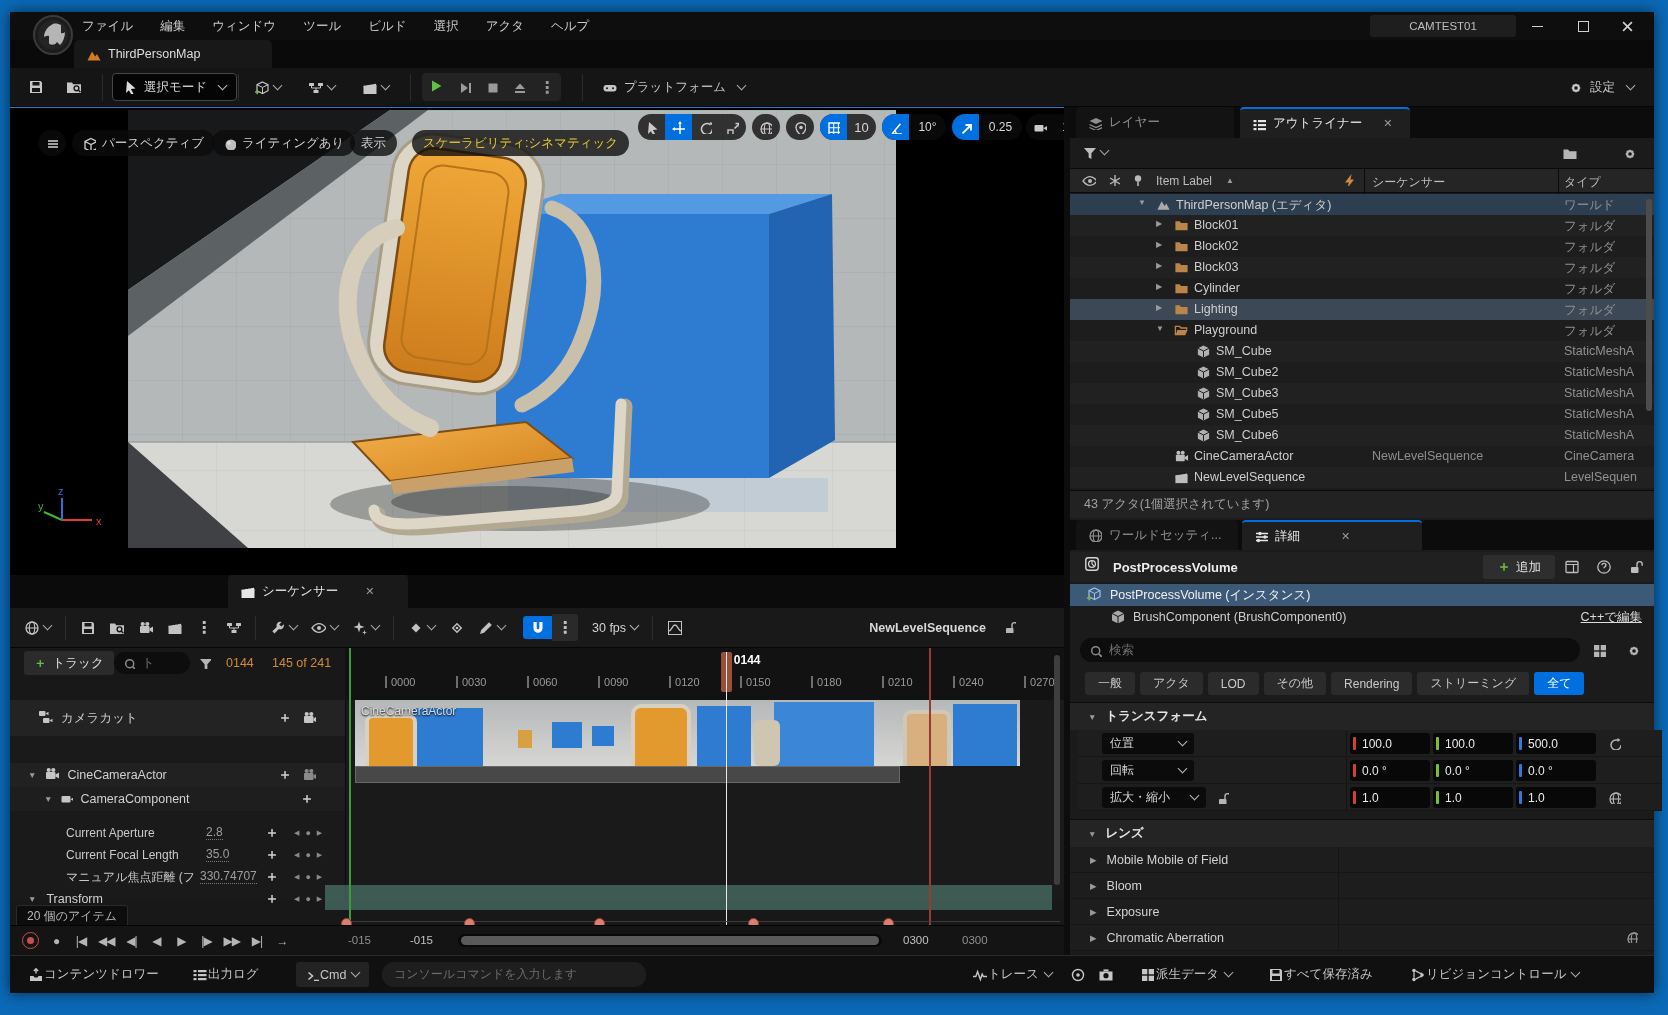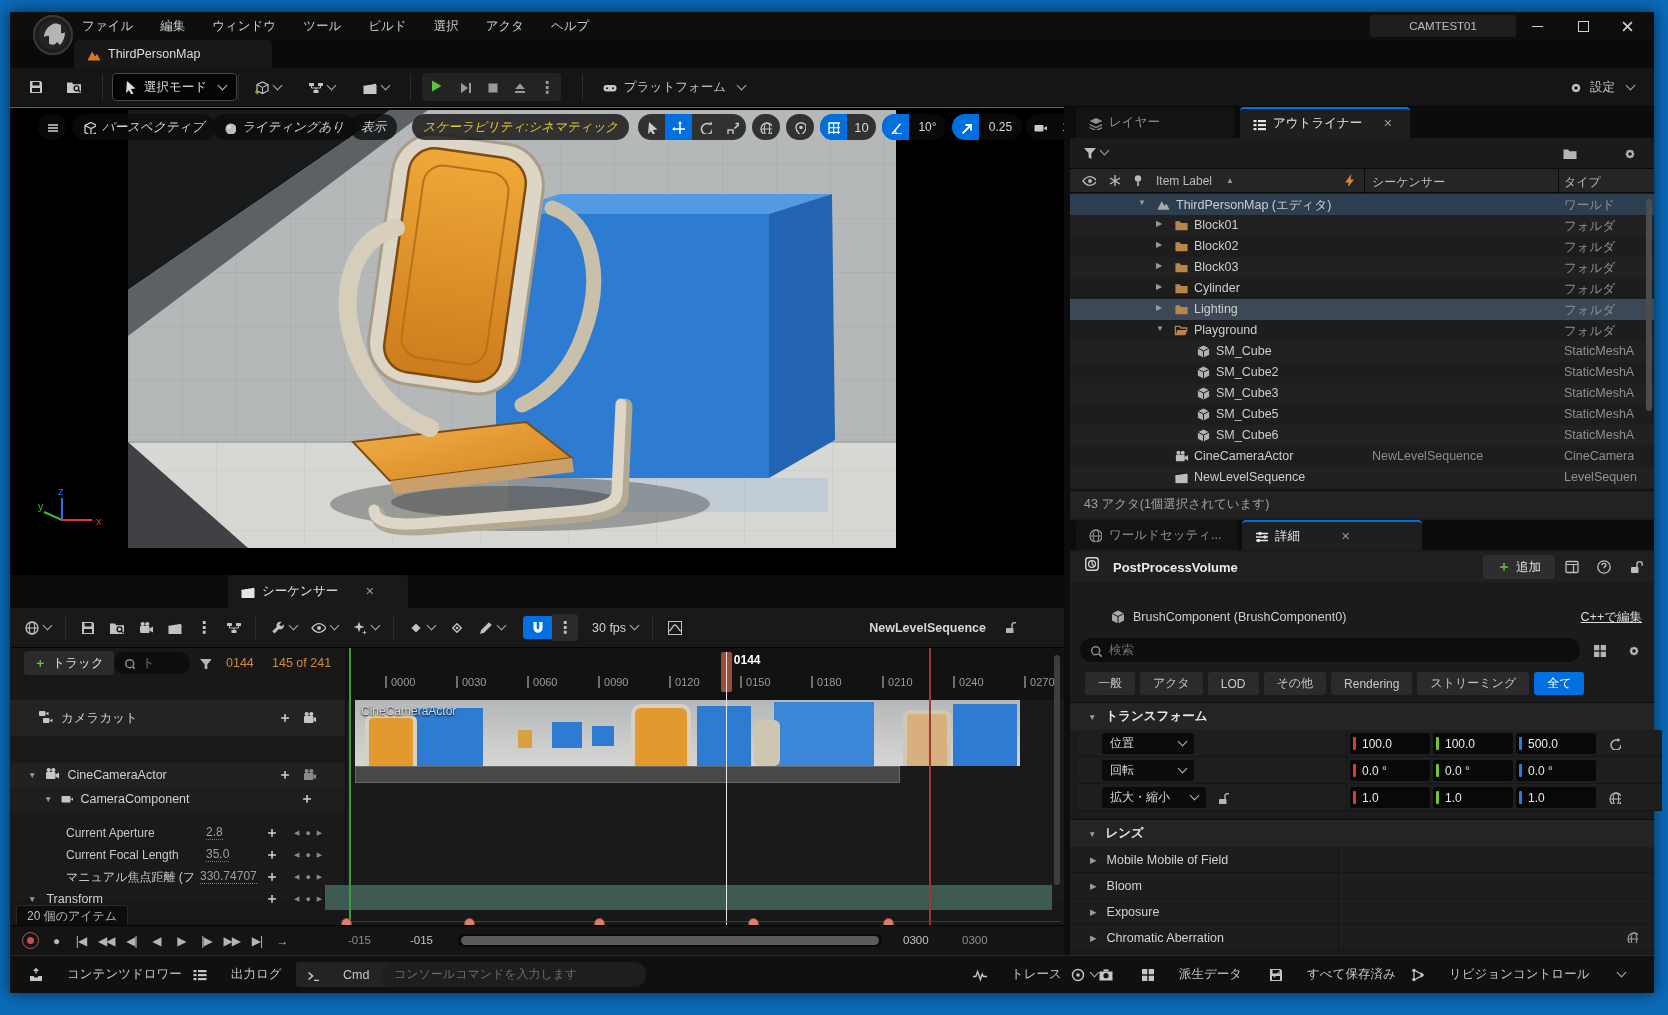--- a/index.html
+++ b/index.html
@@ -26,22 +26,22 @@
   
   .toolbar{position:absolute;left:0;top:56px;width:100%;height:39px;background:#151515;border-bottom:1px solid #060606;box-sizing:border-box;}
   .tbtn{position:absolute;top:7px;height:25px;display:flex;align-items:center;color:#c6c6c6;}
   .tsep{position:absolute;top:6px;width:1px;height:27px;background:#2b2b2b;}
   .modebtn{position:absolute;left:102px;top:5px;height:28px;background:#050505;border:1px solid #464646;border-radius:4px;
     display:flex;align-items:center;gap:7px;padding:0 10px;font-size:12.5px;color:#dcdcdc;box-sizing:border-box;}
   .playgrp{position:absolute;left:412px;top:5px;height:28px;background:#232323;border-radius:4px;display:flex;align-items:center;padding:0 6px;gap:12px;}
   
   .viewport{position:absolute;left:0;top:95px;width:1054px;height:468px;background:#000;border-top:1px solid #2a7ac2;box-sizing:border-box;overflow:hidden;}
   .scene{position:absolute;left:118px;top:2px;width:768px;height:438px;}
-  .vpill{position:absolute;top:6px;height:26px;background:rgba(12,12,12,.78);border-radius:13px;
-    display:flex;align-items:center;gap:6px;padding:0 11px;font-size:12.5px;color:#d2d2d2;box-sizing:border-box;font-style:italic;}
+  .vpill{position:absolute;top:22px;height:26px;background:rgba(12,12,12,.78);border-radius:13px;
+    display:flex;align-items:center;gap:6px;padding:0 11px;font-size:12.5px;color:#d2d2d2;box-sizing:border-box;}
   .vseg{height:26px;display:flex;align-items:center;justify-content:center;}
   .vtoolgrp{position:absolute;top:6px;height:26px;background:rgba(12,12,12,.78);border-radius:13px;display:flex;overflow:hidden;}
   .vtool{width:27px;height:26px;display:flex;align-items:center;justify-content:center;color:#c9c9c9;}
   .vtool.on{background:#0070e0;color:#fff;}
   .axisgz{position:absolute;left:28px;top:378px;}
   
   .rpanel{position:absolute;left:1060px;top:95px;width:584px;height:848px;background:#1b1b1b;}
   .ptabs{position:absolute;left:0;width:100%;height:31px;background:#0c0c0c;}
   .ptab{position:absolute;top:0;height:31px;display:flex;align-items:center;gap:7px;padding:0 12px;font-size:12.5px;
     color:#8f8f8f;background:#131313;border-radius:4px 4px 0 0;box-sizing:border-box;}
@@ -103,21 +103,21 @@
   .tkm{width:2px;height:12px;background:#6e6e6e;display:inline-block;}
   .kf{position:absolute;top:270px;left:calc(var(--x0) + var(--f)*var(--ppf));width:9px;height:9px;border-radius:50%;
      background:#dd7f70;border:1px solid #8a4038;transform:translateX(-4px);}
   .thumb{position:absolute;top:0;height:66px;background:linear-gradient(#b5b8b9,#d6d7d4);overflow:hidden;}
   .thumb i{position:absolute;display:block;}
   .transport{position:absolute;left:0;top:350px;width:100%;height:30px;background:#141414;border-top:1px solid #040404;
     display:flex;align-items:center;box-sizing:border-box;}
   .tpb{color:#b5b5b5;font-size:12px;margin-left:9px;letter-spacing:-1px;min-width:16px;text-align:center;}
   
   .statusbar{position:absolute;left:0;top:943px;width:100%;height:38px;background:#101010;border-top:1px solid #2a2a2a;box-sizing:border-box;}
-  .sbitem{position:absolute;top:0;height:37px;display:flex;align-items:center;gap:24px;font-size:12.5px;color:#c6c6c6;}
+  .sbitem{position:absolute;top:0;height:37px;display:flex;align-items:center;gap:1px;font-size:12.5px;color:#c6c6c6;}
   .num-org{color:#d08a3e;font-size:12.5px;}
 </style>
 </head>
 <body>
 
 <svg width="0" height="0" style="position:absolute">
     <defs>
 <g id="i-save">
         <path fill-rule="evenodd" d="M2 2h10.5L14 3.5V14H2zM4.5 3v3.5h7V3zM4 9v4h8V9z"></path>
       </g>
@@ -861,20 +861,26 @@
             <use href="#i-winpanel"></use>
           </svg></span>
       <span class="ab" style="left:526px;top:7px;color:#bdbdbd"><svg class="ic">
             <use href="#i-help"></use>
           </svg></span>
       <span class="ab" style="left:558px;top:7px;color:#bdbdbd"><svg class="ic">
             <use href="#i-lockopen"></use>
           </svg></span>
     </div>
 
+    <div class="comprow" style="top:477px;background:#3c5a78">
+      <span style="margin-left:16px;color:#9fc0e8"><svg class="ic" style="width:15px;height:15px">
+            <use href="#i-cubeplus"></use>
+          </svg></span>
+      <span style="margin-left:9px;color:#f0f0f0">PostProcessVolume (インスタンス)</span>
+    </div>
     <div class="comprow" style="top:499px;background:#1b1b1b">
       <span style="margin-left:40px;color:#b5b5b5"><svg class="ic" style="width:14px;height:14px">
             <use href="#i-mesh"></use>
           </svg></span>
       <span style="margin-left:9px;color:#cfcfcf">BrushComponent (BrushComponent0)</span>
       <span style="position:absolute;right:12px;text-decoration:underline;color:#dcdcdc">C++で編集</span>
     </div>
 
     <div class="sbox ab" style="left:10px;top:531px;width:500px;height:24px;border-radius:12px">
       <svg class="ic" style="width:13px;height:13px;color:#8a8a8a">

